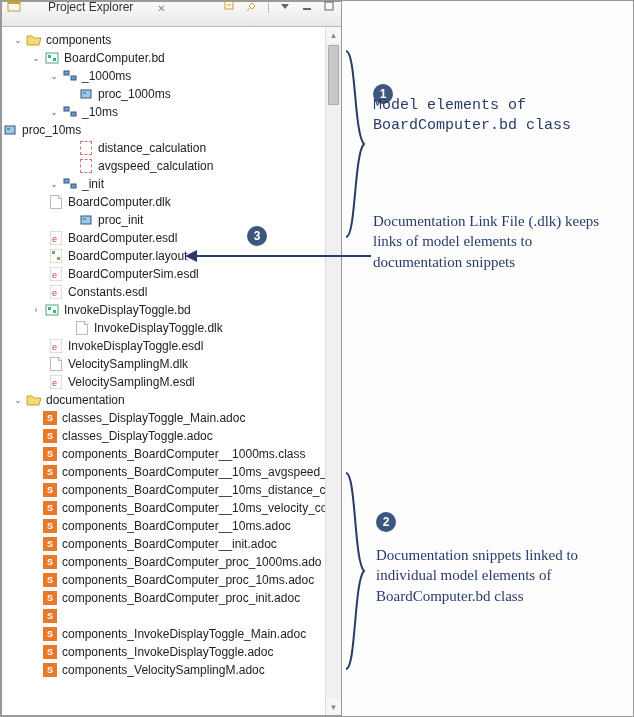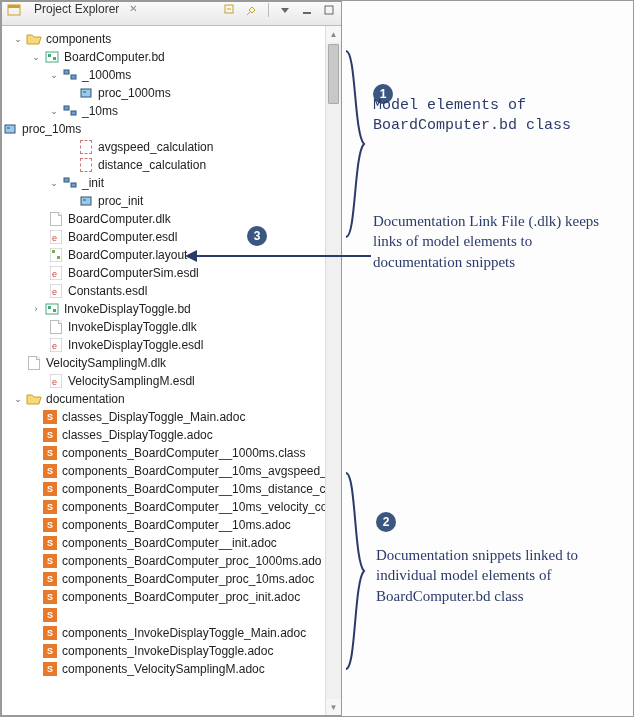--- a/index.html
+++ b/index.html
@@ -19,23 +19,23 @@
     border: 1px solid #999;
     background: #fff;
     display: flex;
     flex-direction: column;
   }
   .titlebar {
     height: 24px;
     background: linear-gradient(#fafafa,#e8e8e8);
     border-bottom: 1px solid #bbb;
     display: flex;
-    align-items: flex-start;
-    padding: 0 4px;
-    gap: 6px;
+    align-items: flex-end;
+    padding: 12px 4px;
+    gap: 20px;
   }
   .titlebar .title {
     font-size: 12px;
     color: #333;
     margin-left: 2px;
     white-space: nowrap;
   }
   .titlebar .close-x {
     width: 12px;
     height: 12px;
@@ -260,56 +260,56 @@
               <rect x="2" y="2" width="10" height="8" fill="#9cc8ef" stroke="#357"></rect>
               <rect x="4" y="4" width="3" height="2" fill="#4a7"></rect>
             </svg>
           </span>
         <span class="label">proc_10ms</span>
       </div>
       <div class="row" style="padding-left:76px">
         <span class="icon">
             <span class="i-file dotted"></span>
           </span>
+        <span class="label">distance_calculation</span>
+      </div>
+      <div class="row" style="padding-left:76px">
+        <span class="icon">
+            <span class="i-file dotted"></span>
+          </span>
         <span class="label">avgspeed_calculation</span>
-      </div>
-      <div class="row" style="padding-left:76px">
-        <span class="icon">
-            <span class="i-file dotted"></span>
-          </span>
-        <span class="label">distance_calculation</span>
       </div>
 
       <div class="row" style="padding-left:46px">
         <span class="twisty">⌄</span>
         <span class="icon">
             <svg width="14" height="12">
               <rect x="1" y="1" width="5" height="4" fill="#6aa0d8" stroke="#357"></rect>
               <rect x="8" y="6" width="5" height="4" fill="#6aa0d8" stroke="#357"></rect>
             </svg>
           </span>
         <span class="label">_init</span>
       </div>
+      <div class="row" style="padding-left:46px">
+        <span class="icon">
+            <span class="i-file">
+              <span class="corner"></span>
+            </span>
+          </span>
+        <span class="label">BoardComputer.dlk</span>
+      </div>
+
       <div class="row" style="padding-left:76px">
         <span class="icon">
             <svg width="14" height="12">
               <rect x="2" y="2" width="10" height="8" fill="#9cc8ef" stroke="#357"></rect>
               <rect x="4" y="4" width="3" height="2" fill="#4a7"></rect>
             </svg>
           </span>
         <span class="label">proc_init</span>
-      </div>
-
-      <div class="row" style="padding-left:46px">
-        <span class="icon">
-            <span class="i-file">
-              <span class="corner"></span>
-            </span>
-          </span>
-        <span class="label">BoardComputer.dlk</span>
       </div>
       <div class="row" style="padding-left:46px">
         <span class="icon">
             <svg width="12" height="14">
               <rect x="0" y="0" width="12" height="14" fill="#fff" stroke="#bbb"></rect>
               <text x="2" y="11" font-size="9" fill="#c44">e</text>
             </svg>
           </span>
         <span class="label">BoardComputer.esdl</span>
       </div>
@@ -345,38 +345,38 @@
         <span class="twisty">›</span>
         <span class="icon">
             <svg width="14" height="14">
               <rect x="1" y="2" width="12" height="10" fill="#fff" stroke="#4a7"></rect>
               <rect x="3" y="4" width="3" height="3" fill="#4a7"></rect>
               <rect x="8" y="7" width="3" height="3" fill="#4a7"></rect>
             </svg>
           </span>
         <span class="label">InvokeDisplayToggle.bd</span>
       </div>
-      <div class="row" style="padding-left:46px">
+      <div class="row" style="padding-left:72px">
         <span class="icon">
             <span class="i-file">
               <span class="corner"></span>
             </span>
           </span>
         <span class="label">InvokeDisplayToggle.dlk</span>
       </div>
       <div class="row" style="padding-left:46px">
         <span class="icon">
             <svg width="12" height="14">
               <rect x="0" y="0" width="12" height="14" fill="#fff" stroke="#bbb"></rect>
               <text x="2" y="11" font-size="9" fill="#c44">e</text>
             </svg>
           </span>
         <span class="label">InvokeDisplayToggle.esdl</span>
       </div>
-      <div class="row" style="padding-left:24px">
+      <div class="row" style="padding-left:46px">
         <span class="icon">
             <span class="i-file">
               <span class="corner"></span>
             </span>
           </span>
         <span class="label">VelocitySamplingM.dlk</span>
       </div>
       <div class="row" style="padding-left:46px">
         <span class="icon">
             <svg width="12" height="14">

